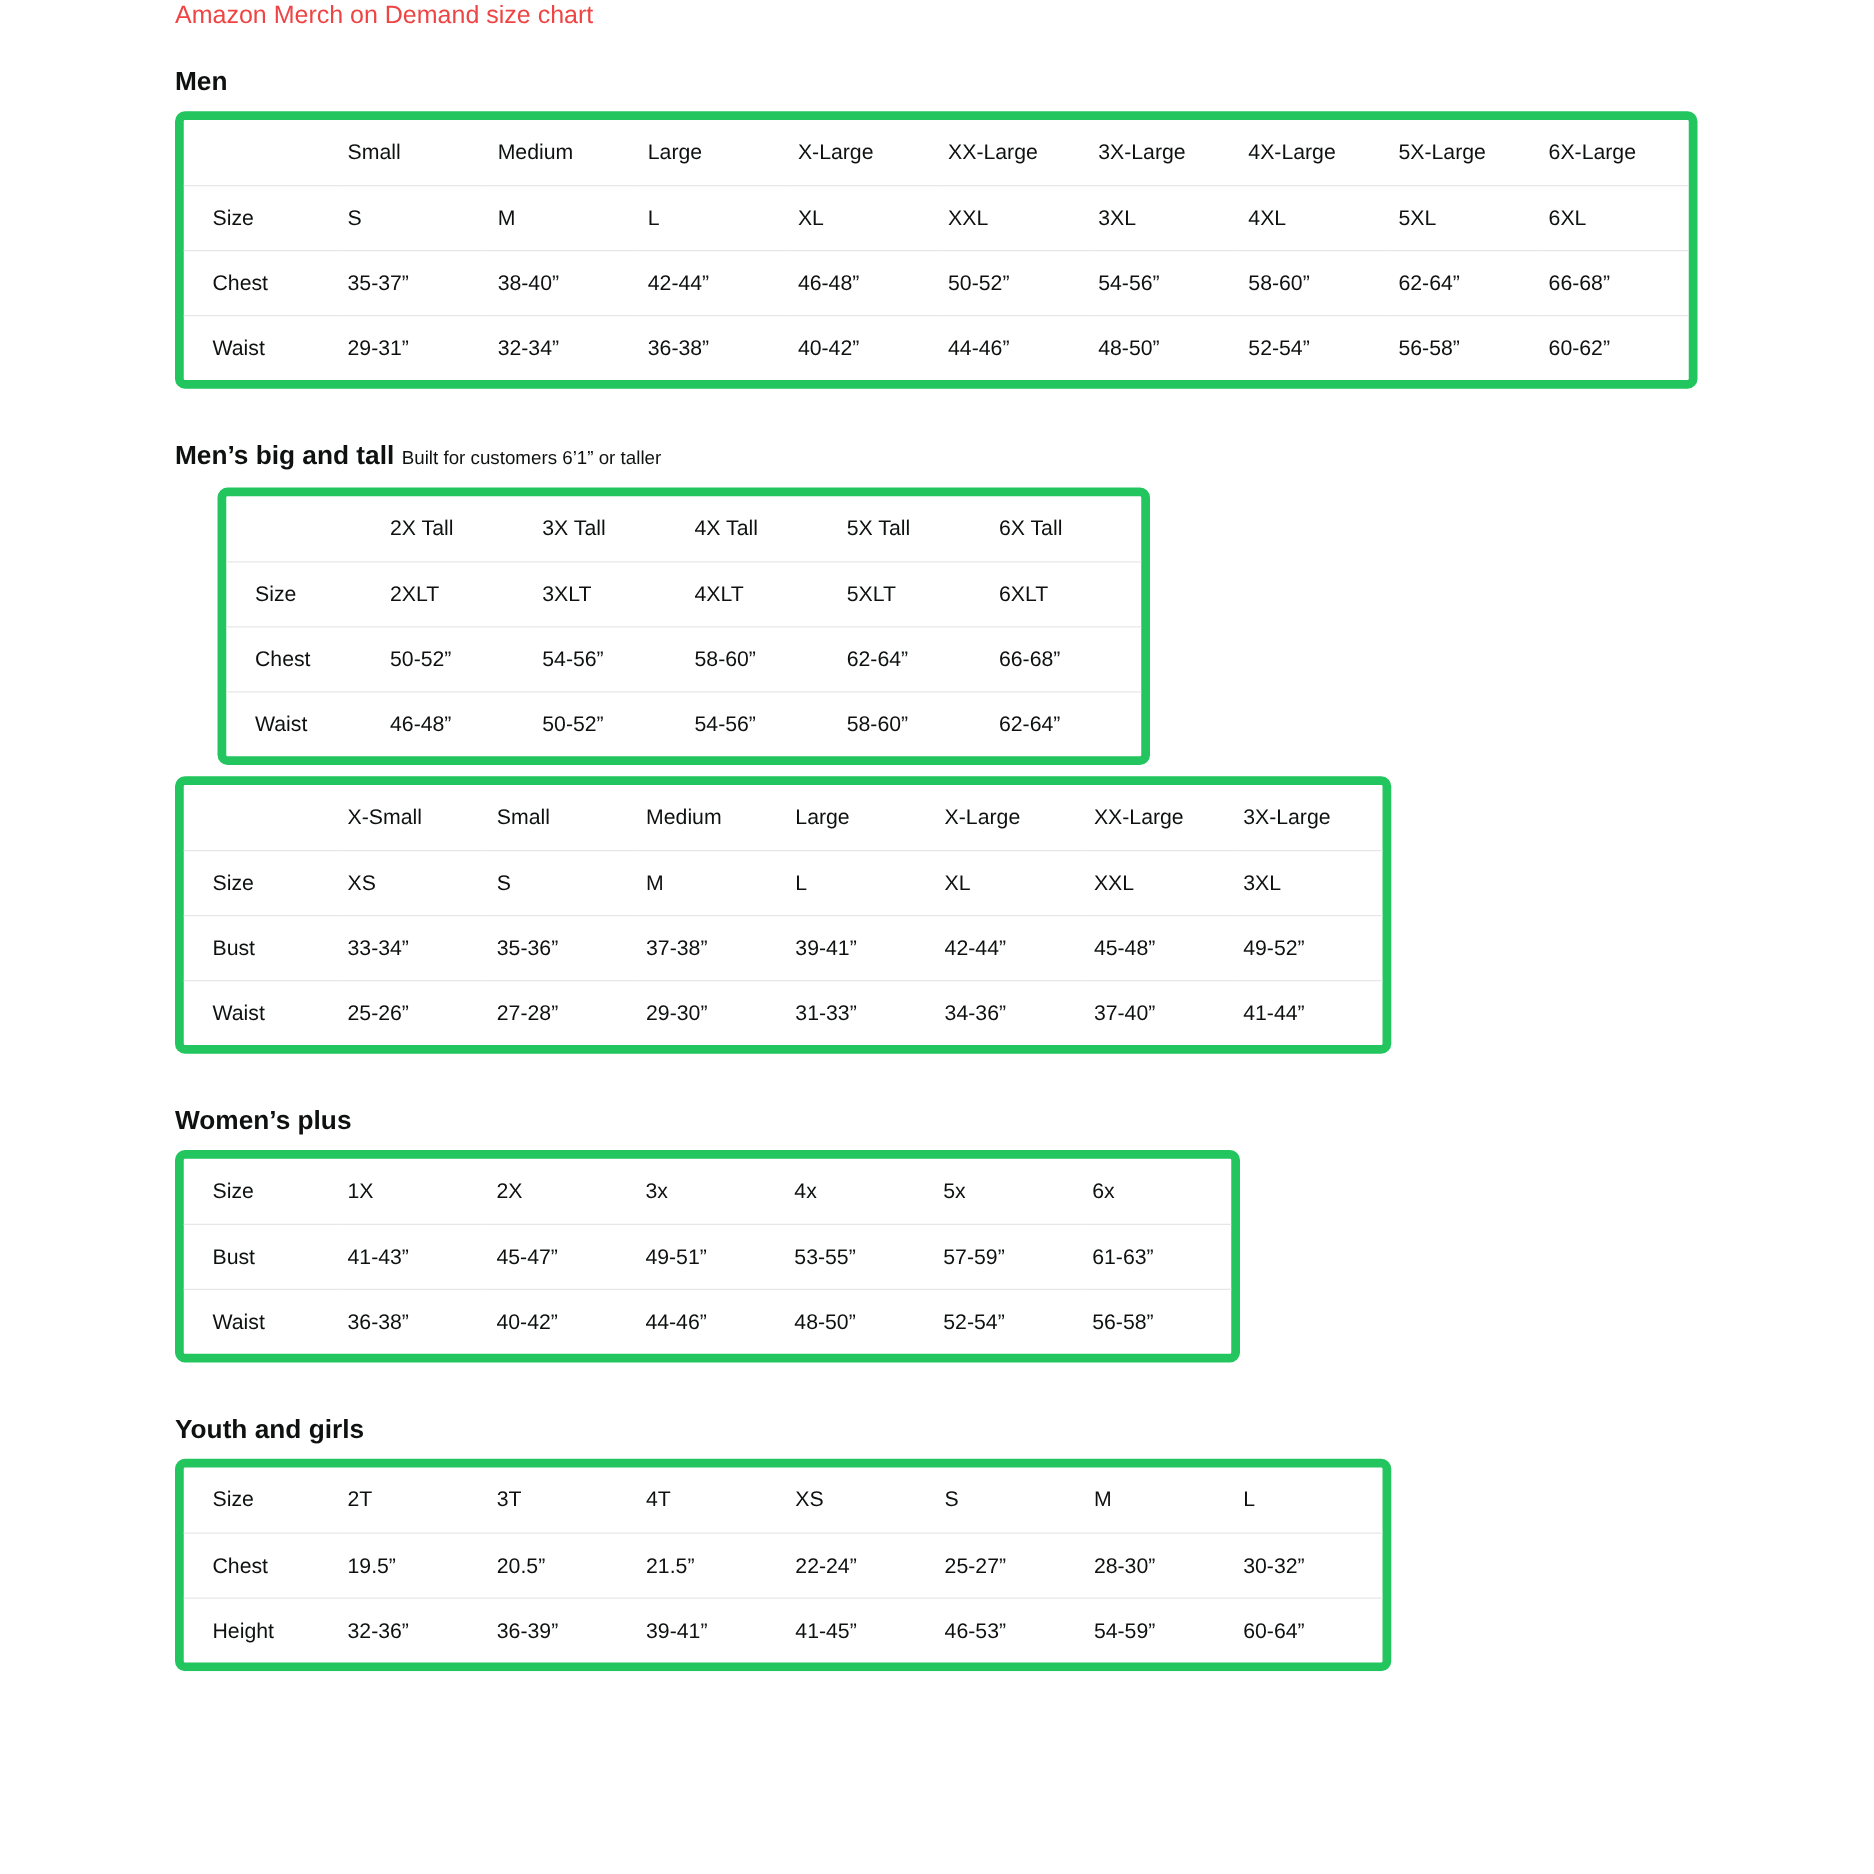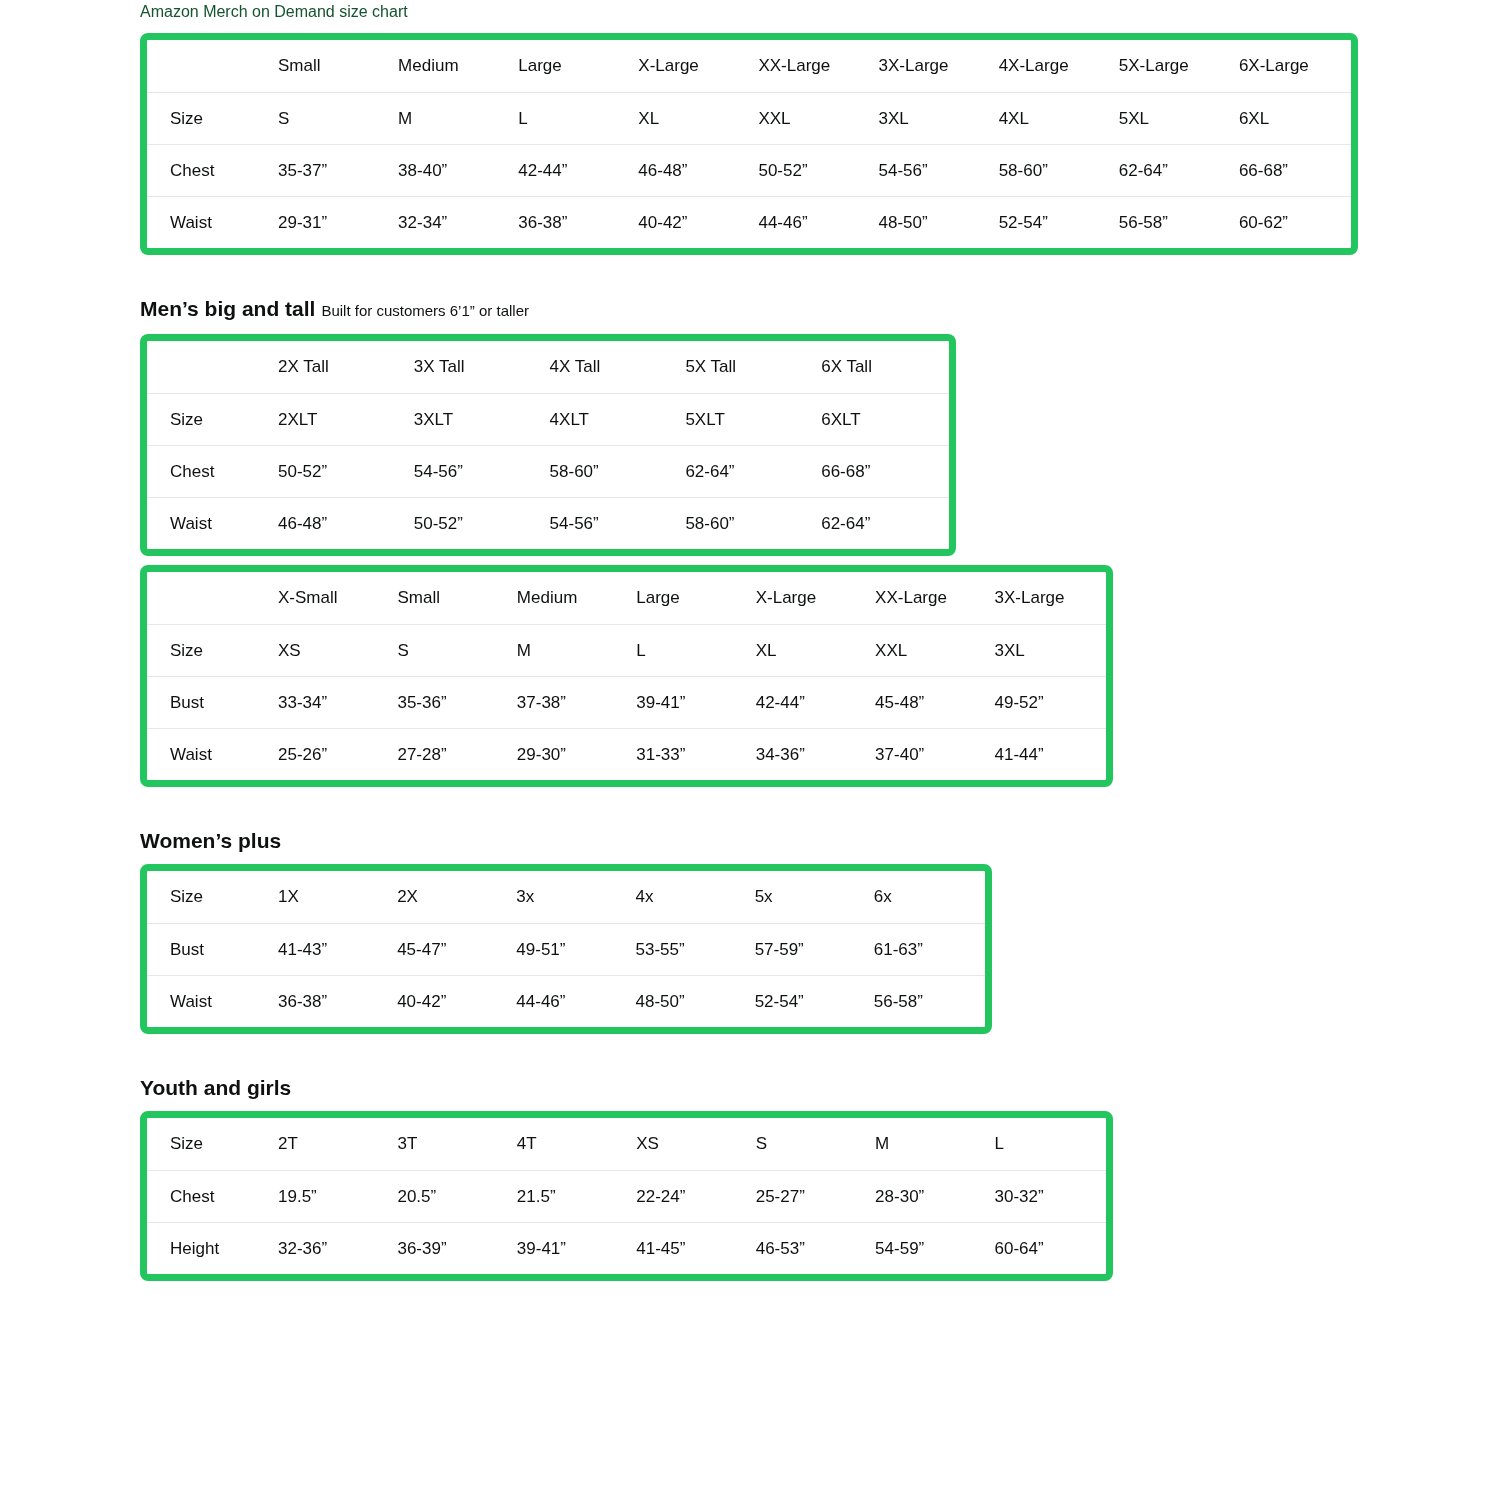--- a/index.html
+++ b/index.html
@@ -4,24 +4,24 @@
 <style>
   * { box-sizing: border-box; margin: 0; padding: 0; }
   html, body {
     width: 1499px;
     background: #ffffff;
     color: #0F1111;
     font-family: "Liberation Sans", "DejaVu Sans", sans-serif;
   }
   body { padding-left: 140px; }
   .page-title {
-    font-size: 16px;
+    font-size: 20px;
     line-height: 24px;
     font-weight: 400;
-    color: #14532d;
+    color: #ef4444;
   }
   .section-heading {
     margin-top: 40px;
     font-size: 21px;
     line-height: 28px;
     font-weight: 700;
     color: #0F1111;
   }
   .section-heading.first { margin-top: 28px; }
   .section-subtitle {
@@ -49,32 +49,33 @@
     white-space: nowrap;
     overflow: hidden;
   }
   table.size-table tr:first-child th,
   table.size-table tr:first-child td { border-top: none; }
   table.size-table th.row-label {
     font-weight: 400;
     padding-left: 23px;
   }
   .tbl-men { width: 1218px; }
-  .tbl-men_big_tall { width: 816px; }
+  .tbl-men_big_tall { width: 746px; margin-left: 34px; }
   .tbl-women { width: 973px; }
   .tbl-womens_plus { width: 852px; }
   .tbl-youth_girls { width: 973px; }
 </style>
 </head>
 <body>
 
 <div class="page-title">Amazon Merch on Demand size chart</div>
 
 <main>
     <section>
+      <h2 class="section-heading first"><span>Men</span></h2>
       <table class="size-table tbl-men">
         <colgroup>
           <col style="width: 123px;">
           <col>
           <col>
           <col>
           <col>
           <col>
           <col>
           <col>

